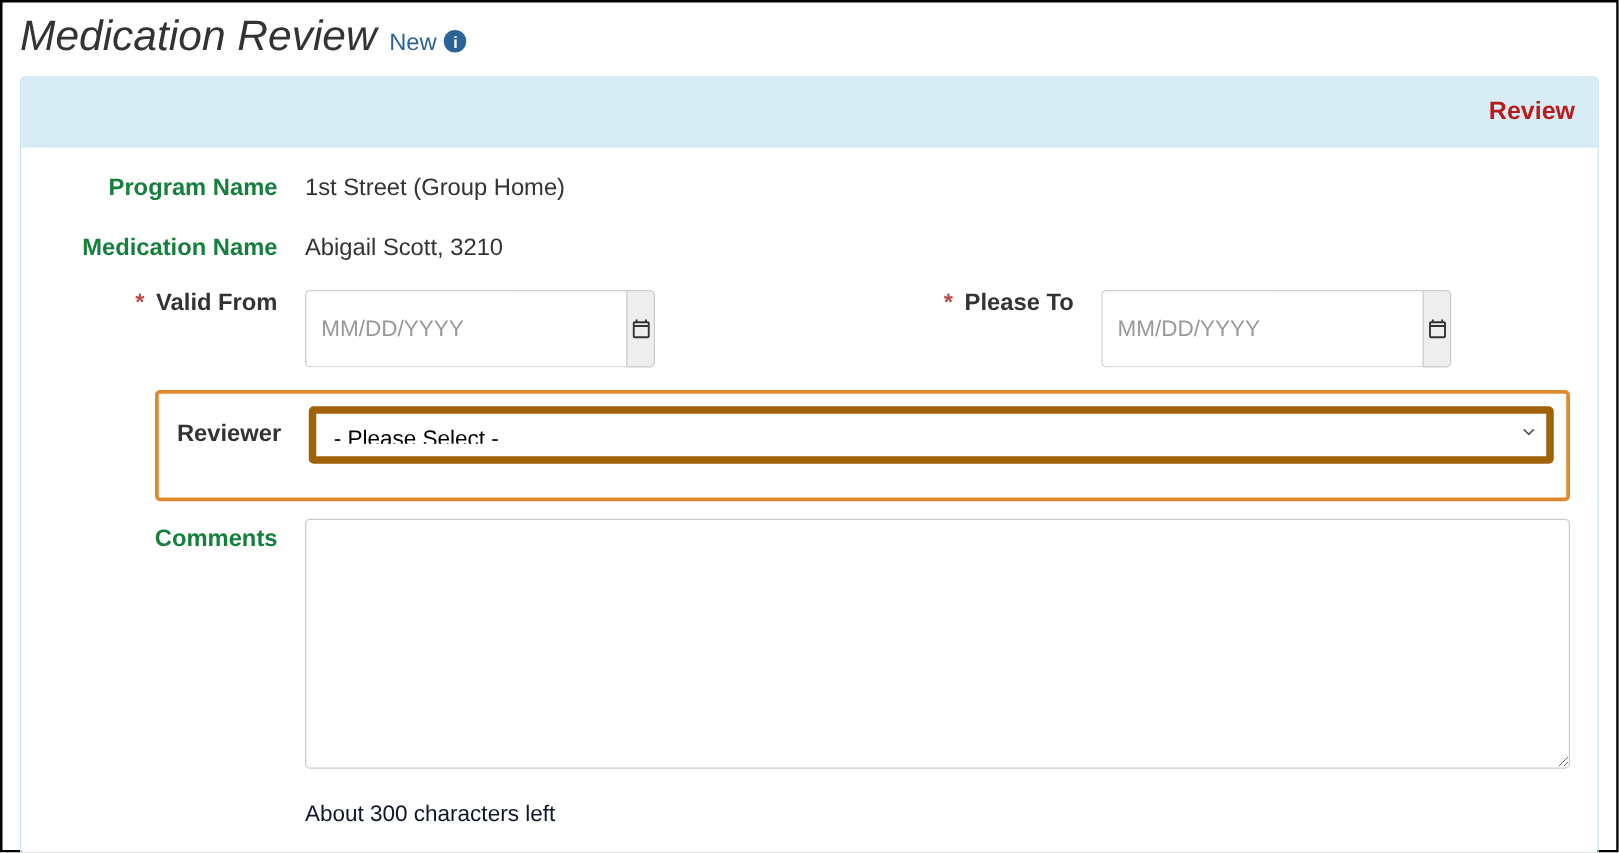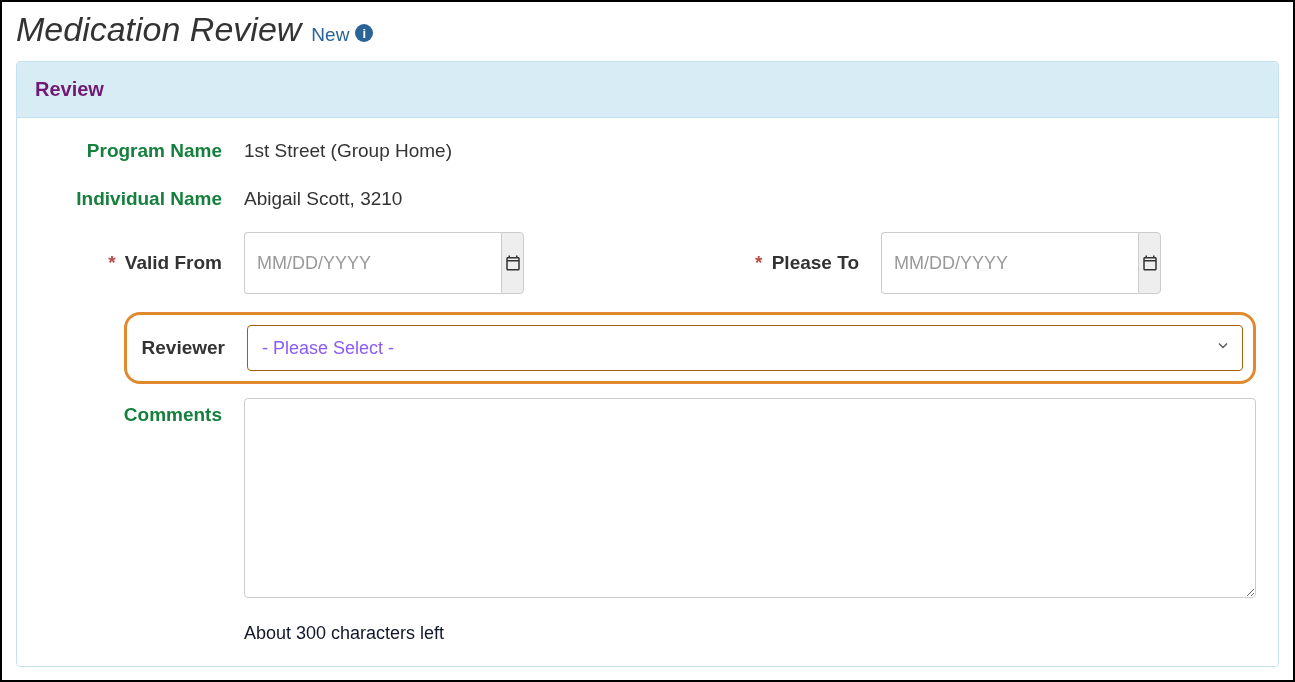--- a/index.html
+++ b/index.html
@@ -50,25 +50,26 @@
     justify-content: center;
     line-height:1;
   }
   .panel {
     border: 1px solid #c5e3ef;
     border-radius: 4px;
     overflow: hidden;
   }
   .panel-header {
     background: #d7ecf5;
-    color: #701a75;
+    color: #b91c1c;
     font-size: 20px;
     font-weight: 700;
     padding: 16px 18px;
     border-bottom: 1px solid #c5e3ef;
+    text-align: right;
   }
   .panel-body {
     padding: 18px 22px 22px 22px;
     background: #fff;
   }
   .form-row {
     display: flex;
     align-items: flex-start;
     margin-bottom: 22px;
   }
@@ -127,46 +128,46 @@
     border-radius: 0 4px 4px 0;
     background: #eee;
     display: flex;
     align-items: center;
     justify-content: center;
     cursor: pointer;
   }
   .calendar-svg { width: 18px; height: 18px; fill: #333; }
   .reviewer-wrap {
     border: 3px solid #e08a2f;
-    border-radius: 16px;
-    padding: 10px 10px 10px 0;
+    border-radius: 4px;
+    padding: 10px 10px 27px 0;
     display: flex;
     align-items: center;
     margin-left: 85px;
     margin-bottom: 14px;
   }
   .reviewer-label {
     width: 120px;
     text-align: right;
     font-weight: 700;
     font-size: 19px;
     padding-right: 22px;
     padding-left: 10px;
   }
   .select-wrap {
     position: relative;
     flex: 1;
   }
   select {
     width: 100%;
-    border: 1px solid #a16207;
+    border: 6px solid #a16207;
     border-radius: 4px;
     padding: 10px 36px 10px 14px;
     font-size: 18px;
-    color: #8b5cf6;
+    color: #000000;
     height: 46px;
     background: #fff;
     appearance: none;
     -webkit-appearance: none;
   }
   .chevron {
     position: absolute;
     right: 12px; top: 50%;
     transform: translateY(-50%);
     pointer-events: none;
@@ -180,21 +181,21 @@
     padding: 10px 12px;
     font-size: 18px;
     resize: both;
     font-family: inherit;
   }
   .char-note {
     font-size: 18px;
     color: #0f172a;
     margin-top: 20px;
   }
-  .date-section { display:flex; width:100%; align-items:center; margin-bottom:18px; }
+  .date-section { display:flex; width:100%; align-items:flex-start; margin-bottom:18px; }
   .spacer { flex:1; }
 </style>
 </head>
 <body>
 
 <div class="page">
 
   <div class="page-title-row">
     <h1 class="page-title">Medication Review</h1>
     <span class="status-badge">
@@ -206,21 +207,21 @@
   <div class="panel">
     <div class="panel-header">Review</div>
     <div class="panel-body">
 
       <div class="form-row">
         <div class="label-cell">Program Name</div>
         <div class="value-cell">1st Street (Group Home)</div>
       </div>
 
       <div class="form-row">
-        <div class="label-cell">Individual Name</div>
+        <div class="label-cell">Medication Name</div>
         <div class="value-cell">Abigail Scott, 3210</div>
       </div>
 
       <div class="date-section">
         <div class="date-label">
           <span class="required">*</span>
           <span>Valid From</span>
         </div>
         <div class="input-group">
           <input type="text" placeholder="MM/DD/YYYY" style="">

